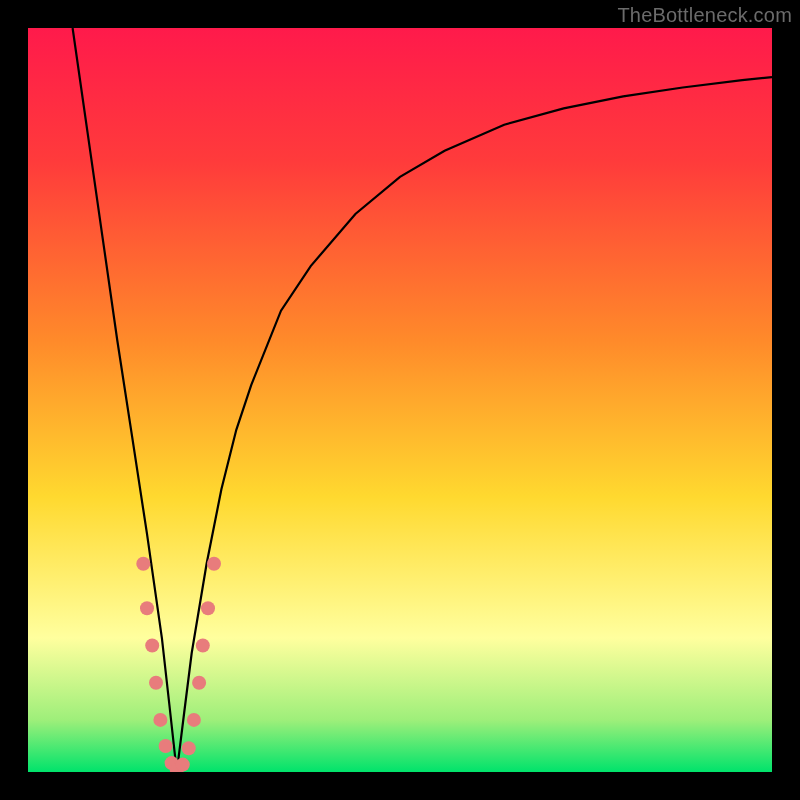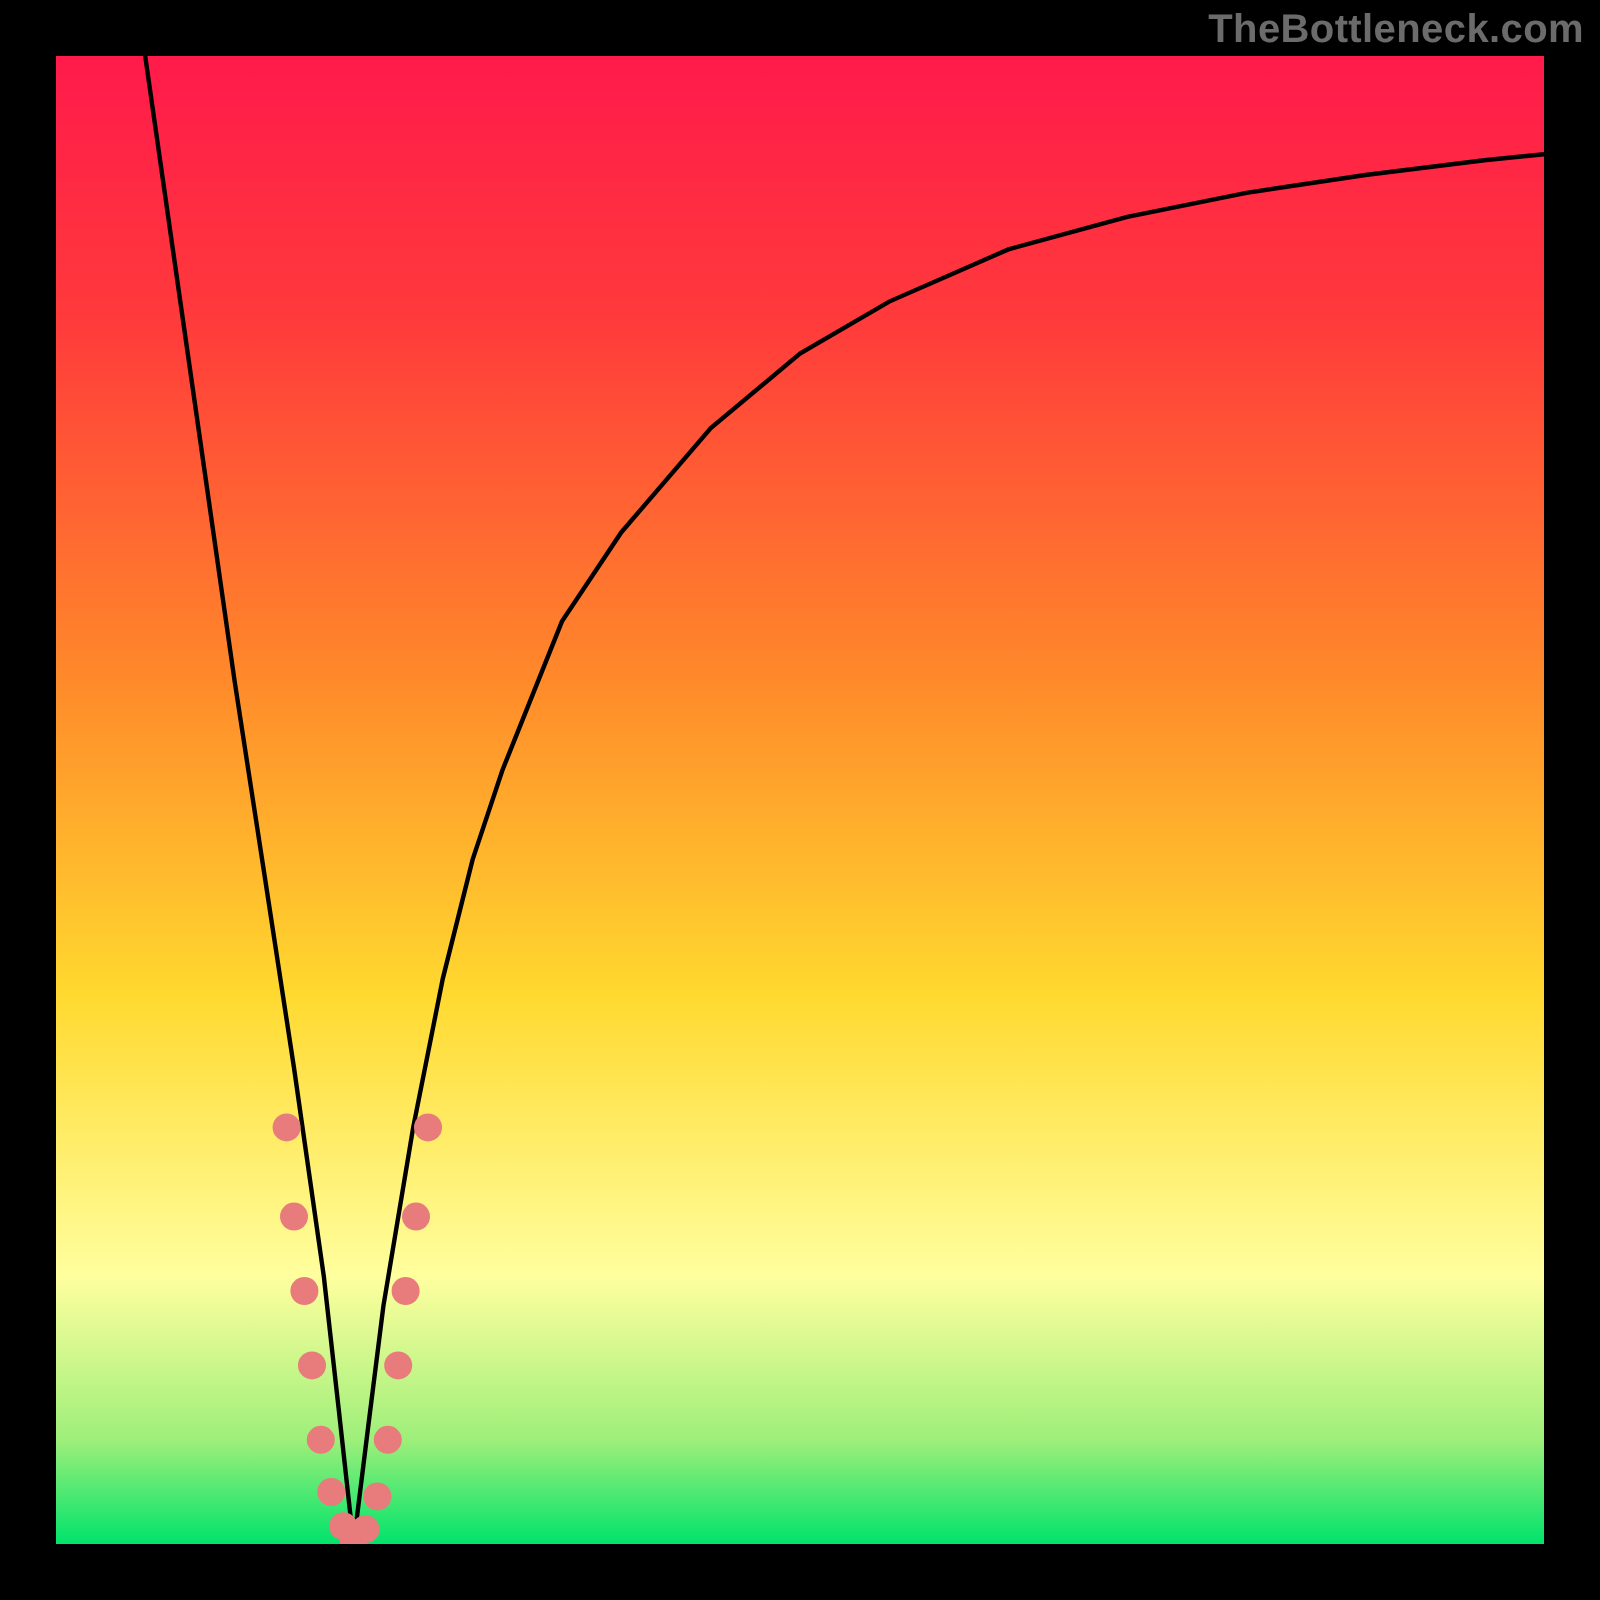--- a/index.html
+++ b/index.html
@@ -40,21 +40,21 @@
     top: 0;
     width: 744px;
     height: 744px;
   }
   .watermark {
     position: absolute;
     top: 4px;
     right: 8px;
     color: #6b6b6b;
     font-size: 20px;
-    font-weight: 700;
+    font-weight: 400;
     letter-spacing: 0.2px;
     user-select: none;
   }
   .dot {
     fill: #e87c7c;
     stroke: none;
   }
 </style>
 </head>
 <body>

